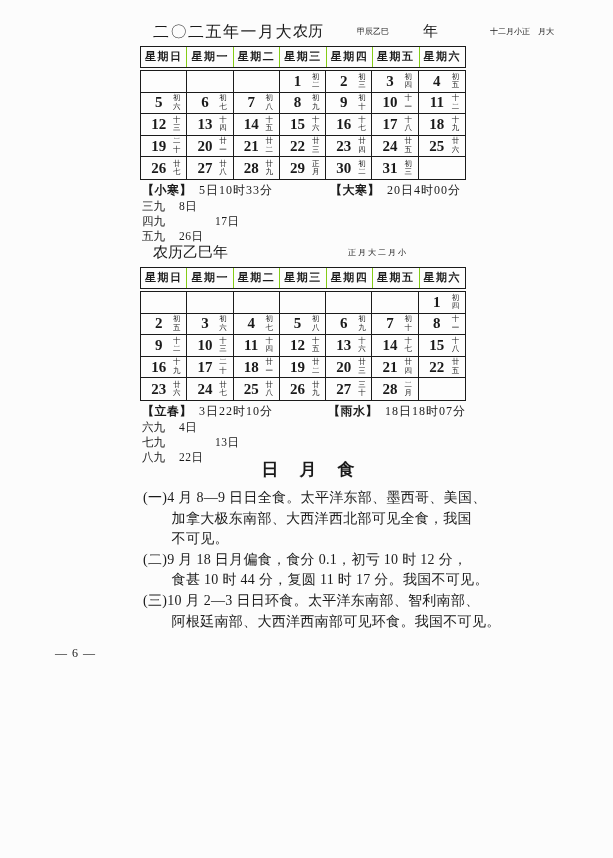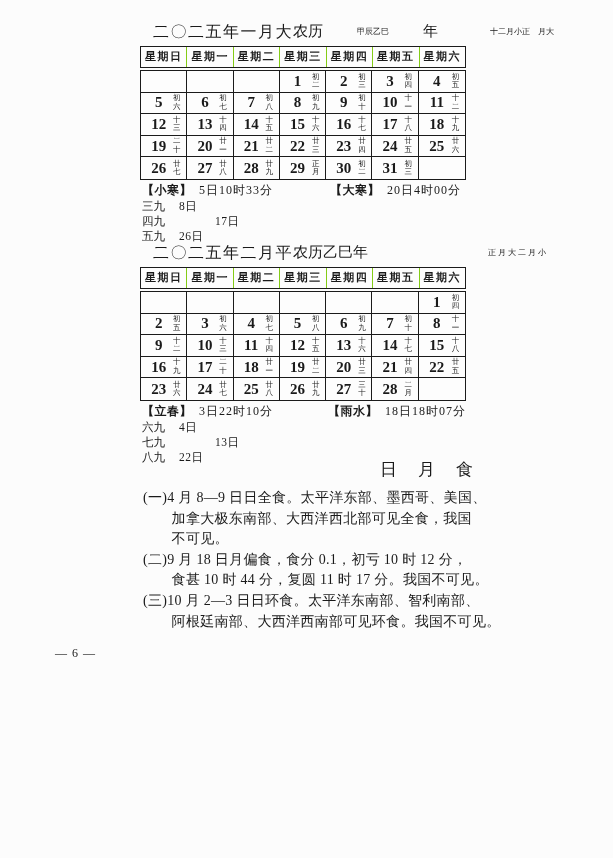--- a/index.html
+++ b/index.html
@@ -38,21 +38,21 @@
   .term:first-child{width:188px;}
   .term b{font-weight:700;margin-right:7px;letter-spacing:0.5px;}
   .term .t-time{letter-spacing:1px;}
   .nines{display:flex;font-size:11.5px;height:16px;padding-left:2px;white-space:nowrap;flex-direction:column;}
   span.nine{display:inline-flex;}
   span.nine:nth-of-type(1){width:132px;}
   span.nine:nth-of-type(2){width:106px;gap:36px;}
   .nine-day{margin-left:14px;letter-spacing:0.5px;}
   
   .eclipse{position:absolute;left:143px;top:458px;width:332px;}
-  .ecl-title{font-size:17px;font-weight:400;text-align:right;height:24px;letter-spacing:2px;}
+  .ecl-title{font-size:17px;font-weight:700;text-align:center;height:24px;letter-spacing:2px;}
   .ecl-body{margin-top:6px;}
   .ecl-line{font-size:14px;line-height:20.6px;letter-spacing:0.3px;white-space:pre;}
   
   .page-num{position:absolute;left:55px;top:646px;font-size:12px;letter-spacing:1px;}
 </style>
 </head>
 <body>
 
 <div class="page">
 
@@ -283,21 +283,20 @@
 
         <span class="nine">
           <span>五九</span>
           <span class="nine-day">26日</span>
         </span>
       </div>
   </section>
 
   <section class="month" id="month-feb">
     <div class="month-head">
-      <span class="m-title">二〇二五年二月平</span>
       <span class="m-lunar">
         <span>农历乙巳年</span>
         <span class="m-stack">
           <i></i>
           <i></i>
         </span>
         <span></span>
         <span class="m-stack m-stack2">
           <i>正月大</i>
           <i>二月小</i>

